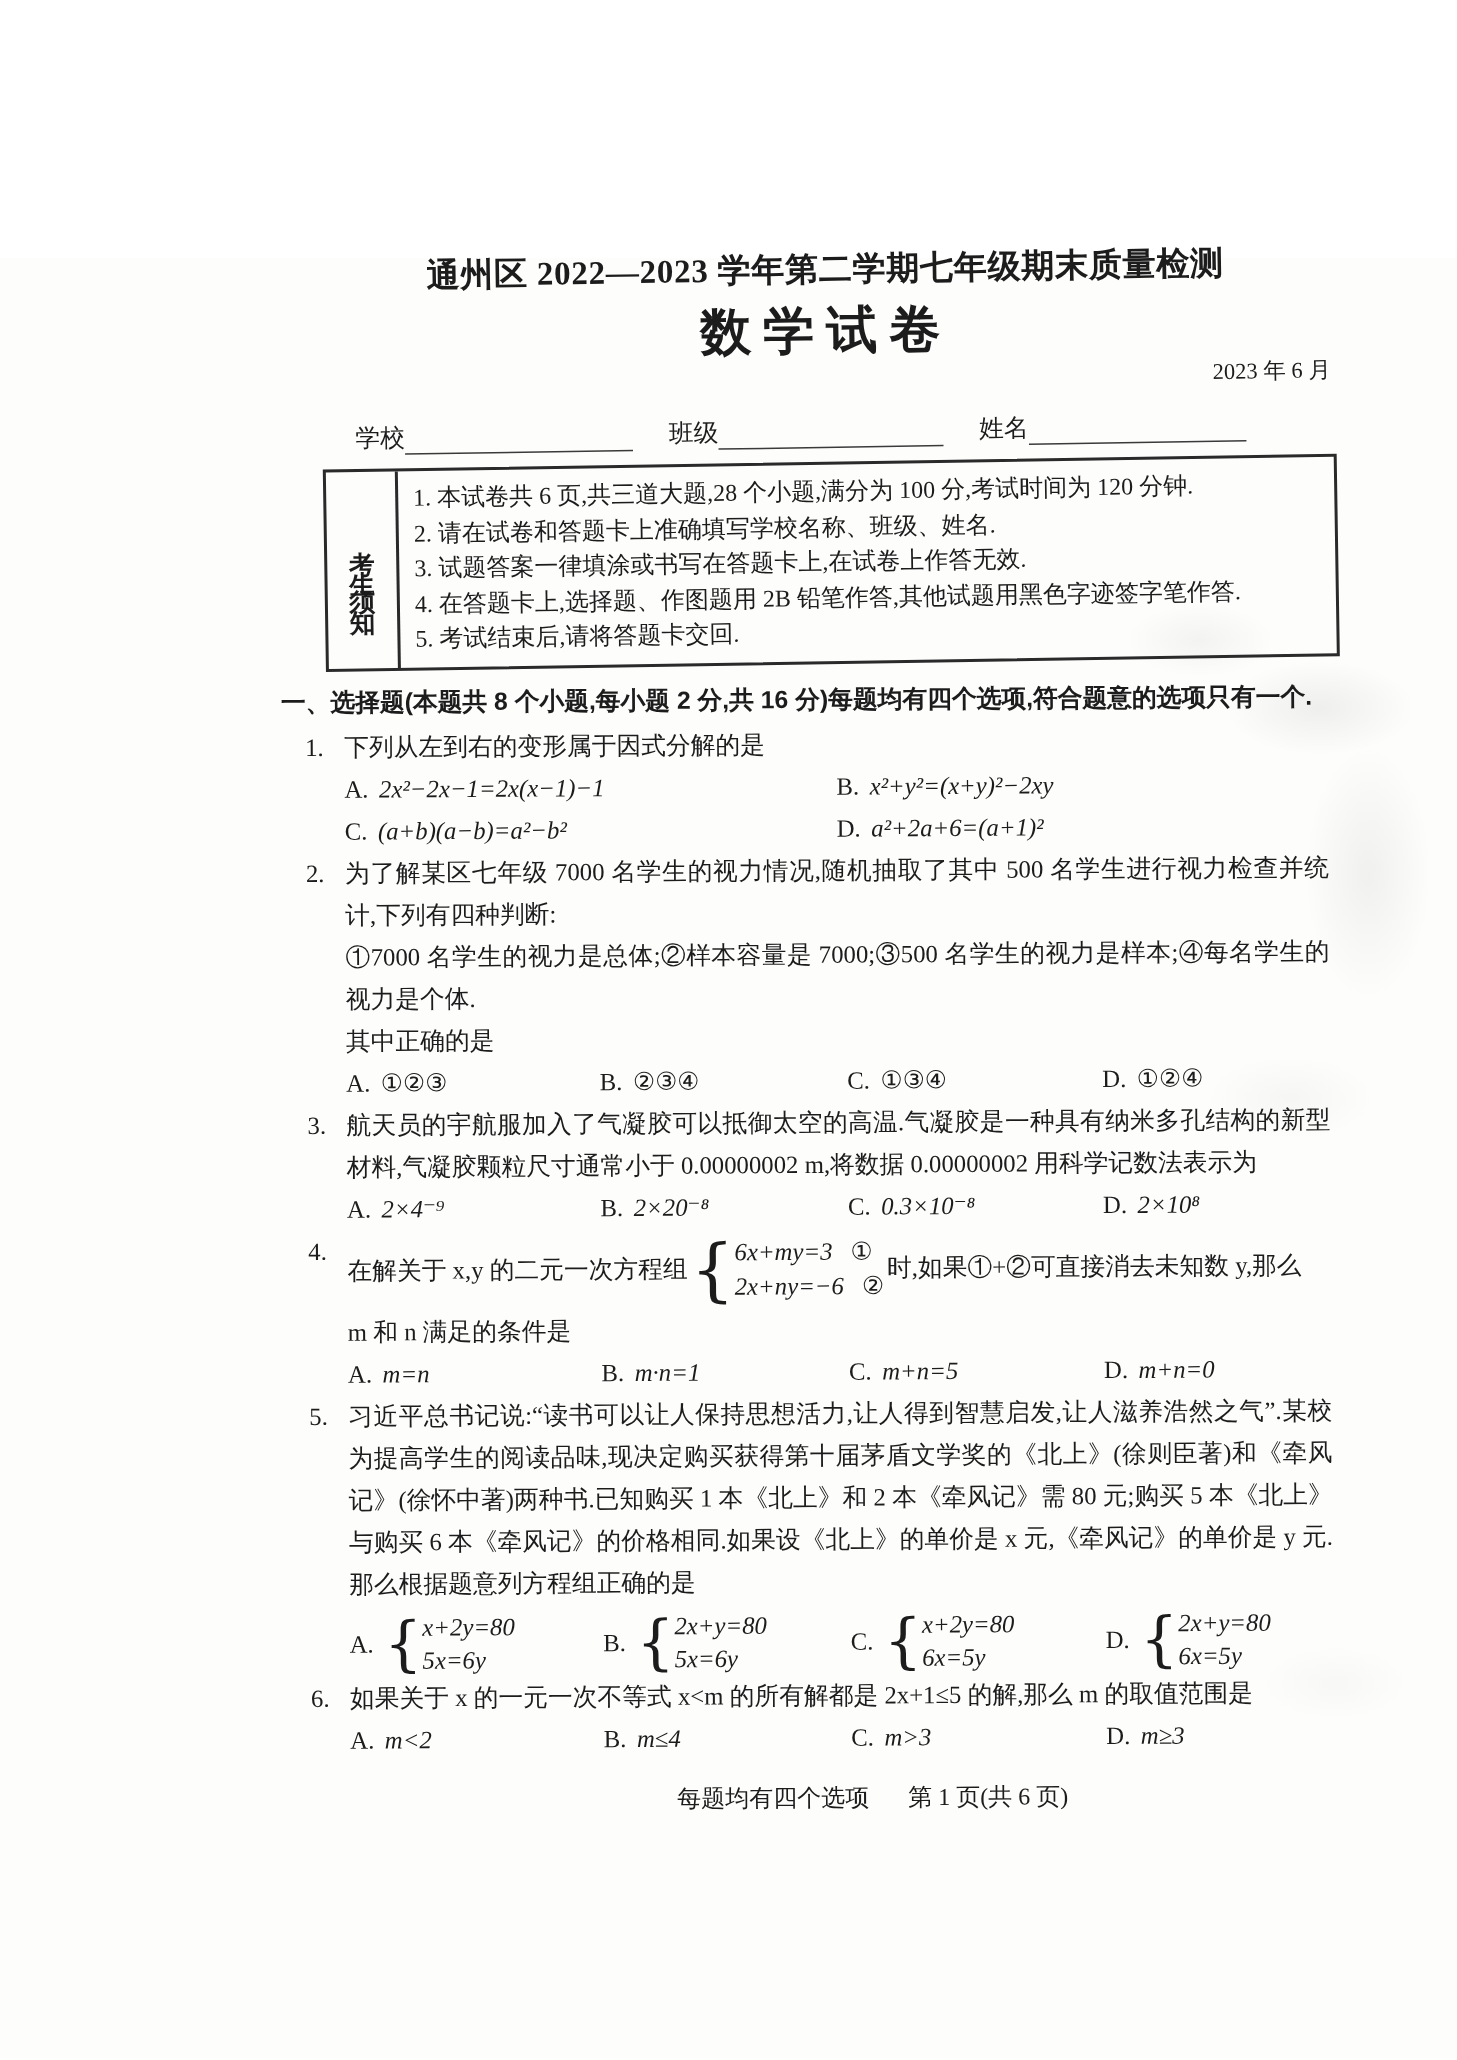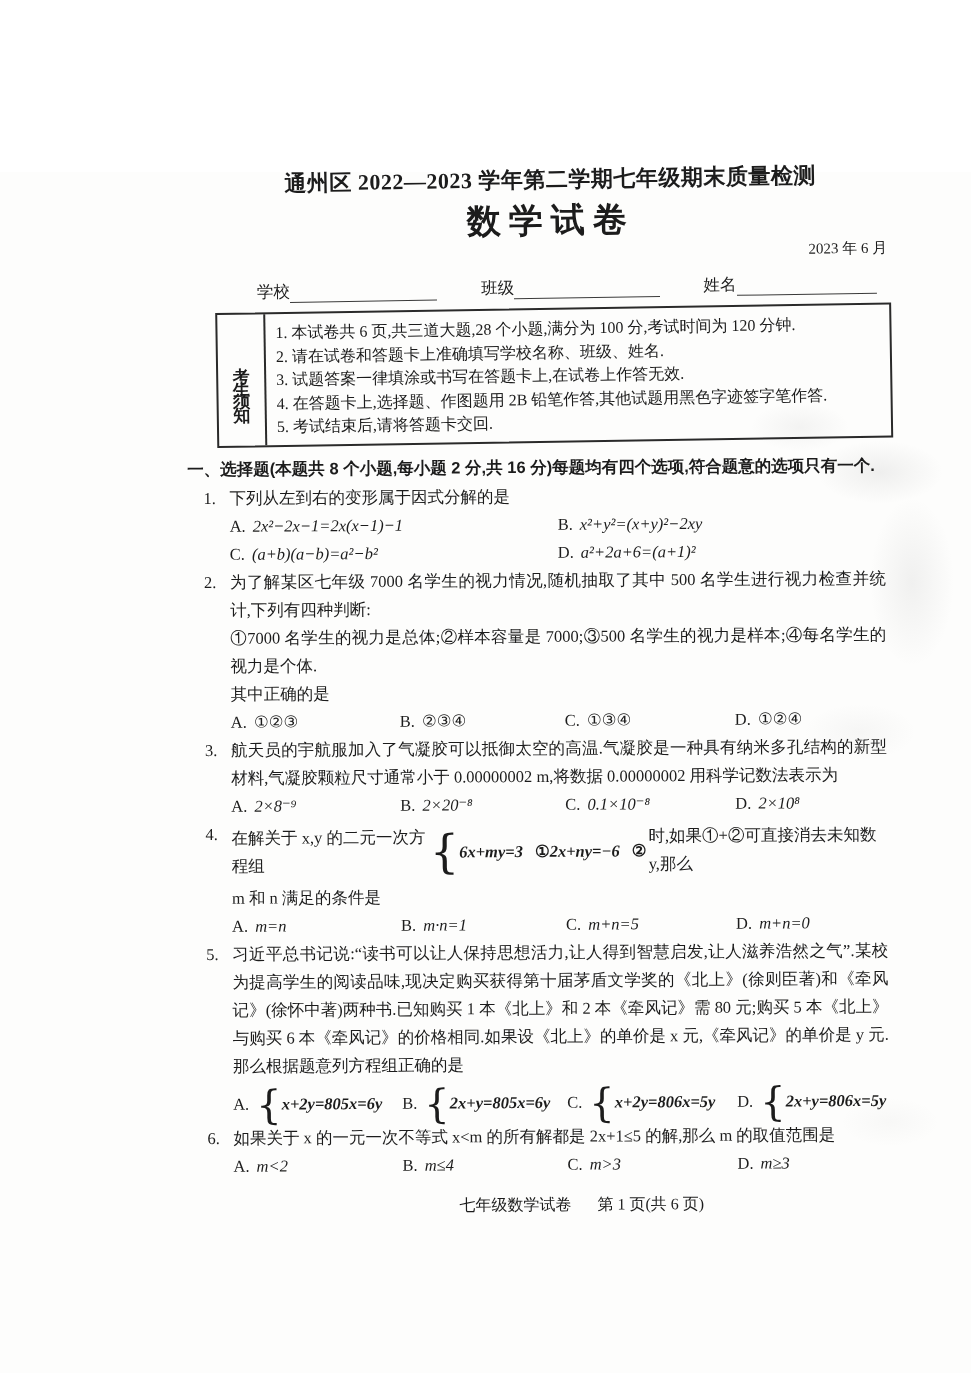--- a/index.html
+++ b/index.html
@@ -24,21 +24,21 @@
   }
   .top-block { transform: rotate(-0.9deg); transform-origin: 220px 320px; }
   .main-block { transform: rotate(-0.35deg); transform-origin: 200px 460px; }
 
   .header { margin: 172px 0 0 205px; width: 700px; text-align: center; }
   .title { font-size: 22px; font-weight: bold; line-height: 26px; letter-spacing: 0.5px; }
   .subtitle { font-size: 34px; font-weight: bold; margin-top: 5px; letter-spacing: 8px; }
   .date { text-align: right; font-size: 15px; line-height: 18px; padding-right: 14px; margin-top: 0px; }
 
   .fields { margin: 15px 0 0 240px; width: 640px; display: flex; align-items: flex-end; font-size: 16.5px; }
-  .field-label { white-space: nowrap; margin-left: 20px; }
+  .field-label { white-space: nowrap; }
   .blank { display: inline-block; border-bottom: 1.5px solid #3a3a3a; height: 20px; }
   .blank.w1 { width: 152px; margin-right: 24px; }
   .blank.w2 { width: 150px; margin-right: 24px; }
   .blank.w3 { width: 145px; }
 
   .notice { margin: 9px 0 0 218px; width: 676px; border: 2px solid #2a2a2a; display: flex; background: transparent; }
   .notice-label { width: 48px; border-right: 2px solid #2a2a2a; display: flex; align-items: center; justify-content: center; padding: 6px 0; }
   .notice-label span { writing-mode: vertical-lr; letter-spacing: 13px; font-weight: bold; font-size: 17px; }
   .notice-items { padding: 7px 6px 6px 10px; font-size: 16px; line-height: 23.5px; }
 
@@ -54,21 +54,21 @@
   .stem { text-align: justify; }
   .opt-row2 { display: grid; grid-template-columns: 328px 1fr; }
   .opt-row4 { display: grid; grid-template-columns: 169px 165px 170px 1fr; }
   .opt-label { margin-right: 7px; }
   .math { font-style: italic; }
   .opt { white-space: nowrap; }
 
   .sysrow { display: flex; align-items: center; flex-wrap: nowrap; }
   .system { display: inline-flex; align-items: center; margin: 0 2px; }
   .brace { font-size: 46px; font-weight: 400; line-height: 1; font-family: "DejaVu Serif", serif; }
-  .eqs { display: flex; flex-direction: row; line-height: 23px; font-weight: bold; }
+  .eqs { display: flex; flex-direction: column; line-height: 23px; }
   .eq { display: flex; gap: 12px; white-space: nowrap; }
   .q4-row { padding: 4px 0; }
 
   .sys-opts { display: grid; grid-template-columns: 169px 165px 170px 1fr; margin-top: 4px; }
   .sys-opt { display: flex; align-items: center; }
   .sys-opt .brace { font-size: 40px; }
   .sys-opt .eqs { line-height: 22px; justify-content: space-between; }
 
   .footer { width: 656px; margin: 16px 0 0 252px; text-align: center; font-size: 16px; }
   .footer .sep { display: inline-block; width: 26px; }
@@ -136,23 +136,23 @@
           <span class="opt"><span class="opt-label">B.</span><span>②③④</span></span>
           <span class="opt"><span class="opt-label">C.</span><span>①③④</span></span>
           <span class="opt"><span class="opt-label">D.</span><span>①②④</span></span>
         </div>
       </div>
 
       <div class="question">
         <span class="qnum">3.</span>
         <div class="stem">航天员的宇航服加入了气凝胶可以抵御太空的高温.气凝胶是一种具有纳米多孔结构的新型材料,气凝胶颗粒尺寸通常小于 0.00000002 m,将数据 0.00000002 用科学记数法表示为</div>
         <div class="opt-row4">
-          <span class="opt"><span class="opt-label">A.</span><span class="math">2×8⁻⁹</span></span>
+          <span class="opt"><span class="opt-label">A.</span><span class="math">2×4⁻⁹</span></span>
           <span class="opt"><span class="opt-label">B.</span><span class="math">2×20⁻⁸</span></span>
-          <span class="opt"><span class="opt-label">C.</span><span class="math">0.1×10⁻⁸</span></span>
+          <span class="opt"><span class="opt-label">C.</span><span class="math">0.3×10⁻⁸</span></span>
           <span class="opt"><span class="opt-label">D.</span><span class="math">2×10⁸</span></span>
         </div>
       </div>
 
       <div class="question">
         <span class="qnum">4.</span>
         <div class="sysrow q4-row">
           <span>在解关于 x,y 的二元一次方程组</span>
           <span class="system">
             <span class="brace">{</span>
@@ -224,17 +224,17 @@
           <span class="opt"><span class="opt-label">A.</span><span class="math">m&lt;2</span></span>
           <span class="opt"><span class="opt-label">B.</span><span class="math">m≤4</span></span>
           <span class="opt"><span class="opt-label">C.</span><span class="math">m&gt;3</span></span>
           <span class="opt"><span class="opt-label">D.</span><span class="math">m≥3</span></span>
         </div>
       </div>
 
     </div>
 
     <div class="footer">
-      <span>七年级数学试卷</span><span class="sep"></span><span>第 1 页(共 6 页)</span>
+      <span>每题均有四个选项</span><span class="sep"></span><span>第 1 页(共 6 页)</span>
     </div>
   </div>
 
 </div>
 
 </body></html>

